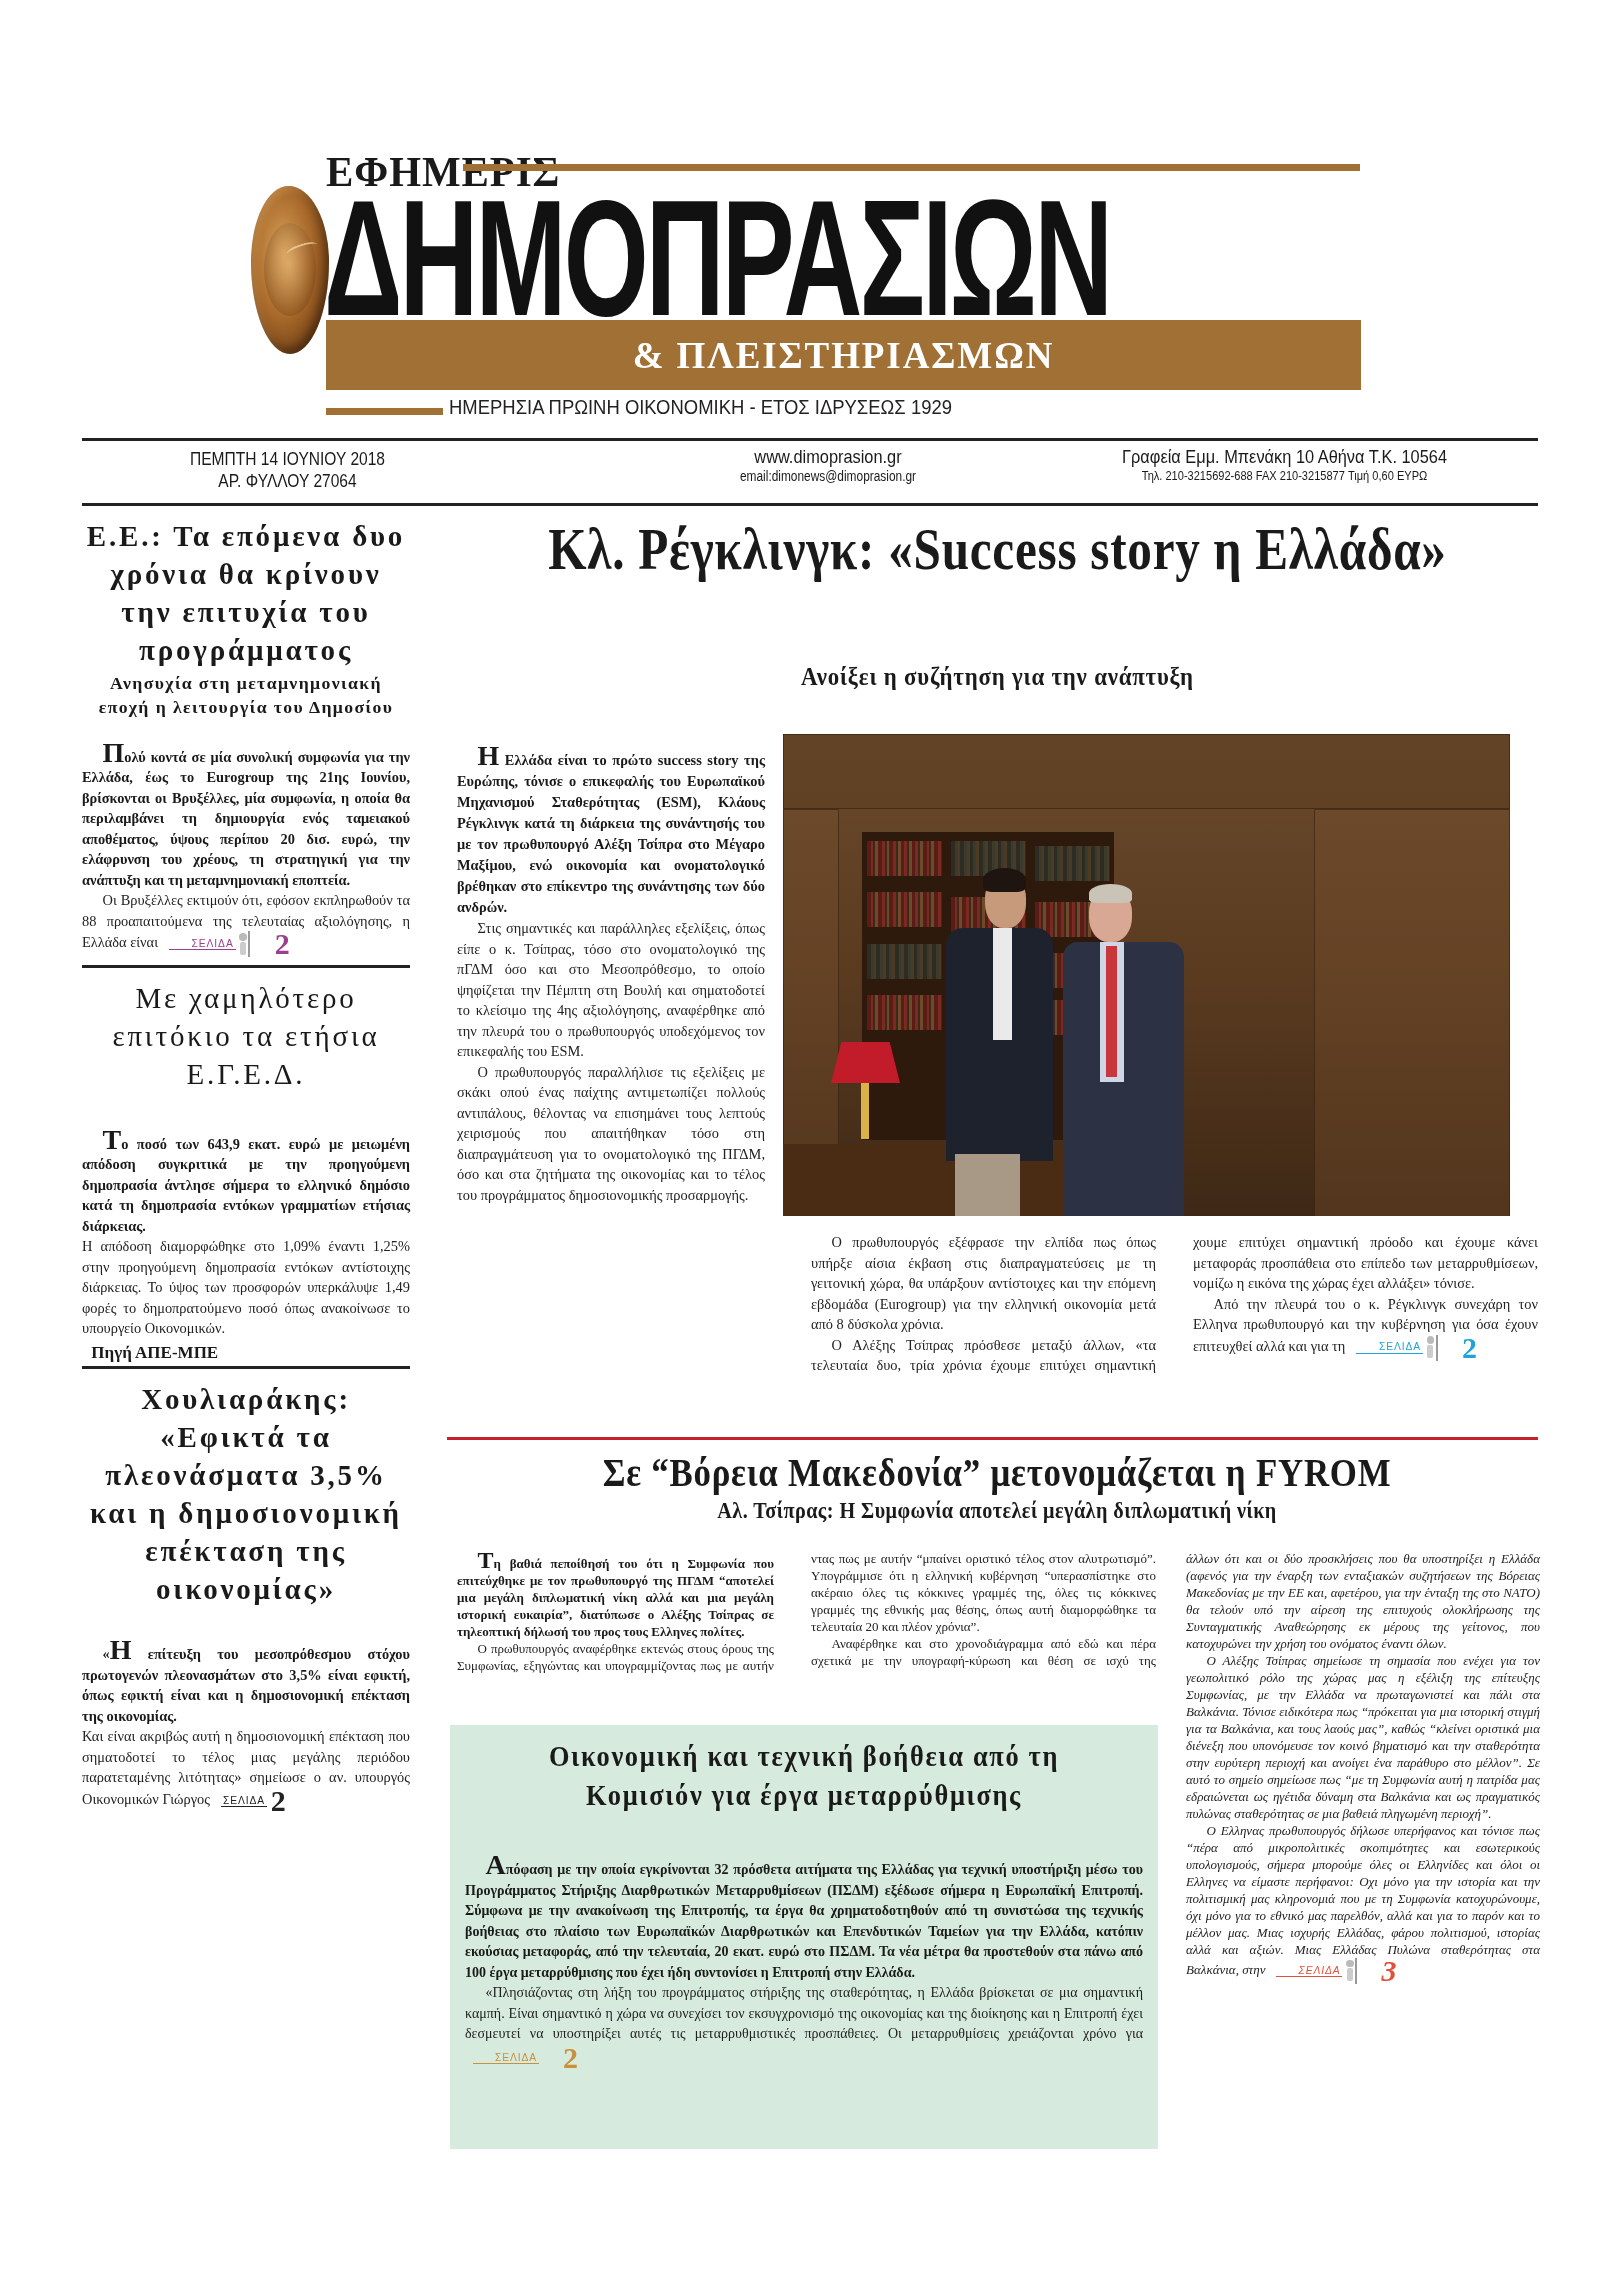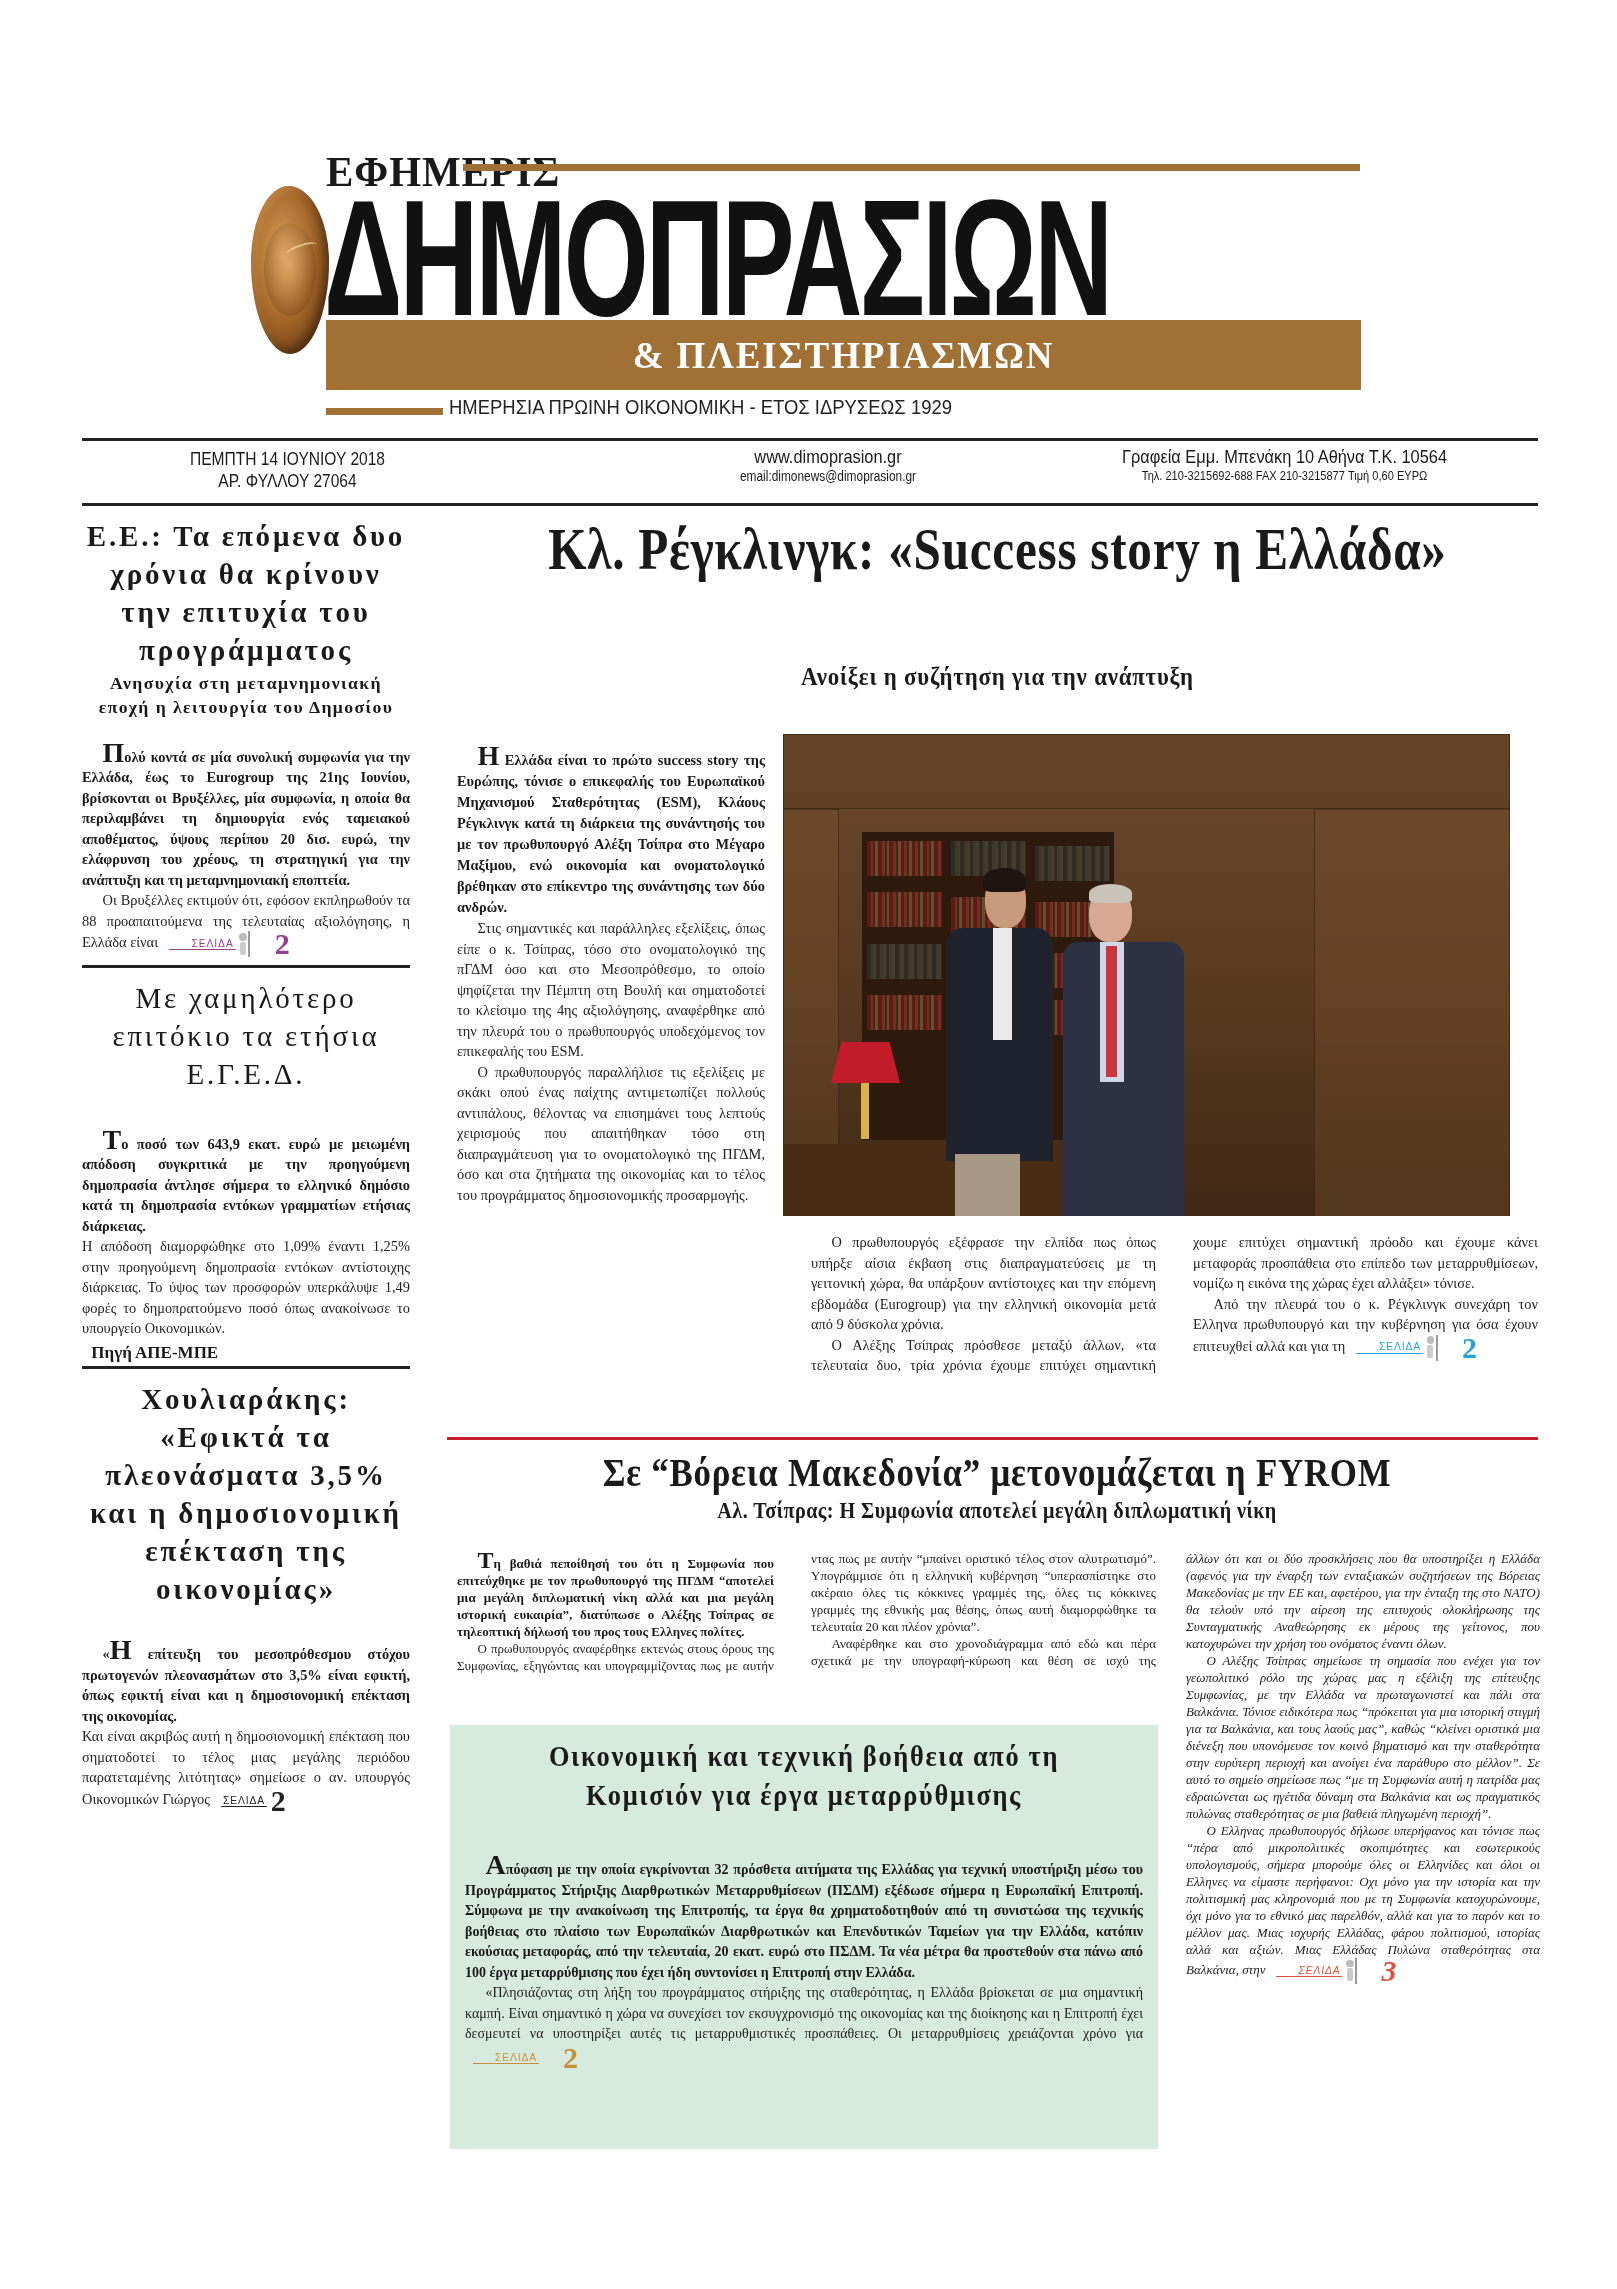--- a/index.html
+++ b/index.html
@@ -240,21 +240,21 @@
     <div class="body"></div>
       <div class="shirt"></div>
       <div class="tie"></div>
       <div class="head"></div>
       <div class="hair"></div>
   </div>
 </div>
 
 <div class="main-c2">
   <div class="txt">
-    <p>Ο πρωθυπουργός εξέφρασε την ελπίδα πως όπως υπήρξε αίσια έκβαση στις διαπραγματεύσεις με τη γειτονική χώρα, θα υπάρξουν αντίστοιχες και την επόμενη εβδομάδα (Eurogroup) για την ελληνική οικονομία μετά από 9 δύσκολα χρόνια.</p>
+    <p>Ο πρωθυπουργός εξέφρασε την ελπίδα πως όπως υπήρξε αίσια έκβαση στις διαπραγματεύσεις με τη γειτονική χώρα, θα υπάρξουν αντίστοιχες και την επόμενη εβδομάδα (Eurogroup) για την ελληνική οικονομία μετά από 8 δύσκολα χρόνια.</p>
     <p style="height:41px;overflow:hidden">Ο Αλέξης Τσίπρας πρόσθεσε μεταξύ άλλων, «τα τελευταία δυο, τρία χρόνια έχουμε επιτύχει σημαντική πρόοδο και έχουμε κάνει τεράστια προσπάθεια στο επίπεδο των μεταρρυθμίσεων, νομίζω η εικόνα της χώρας έχει αλλάξει» τόνισε.</p>
   </div>
 </div>
 <div class="main-c3">
   <div class="txt">
     <p style="text-indent:0">χουμε επιτύχει σημαντική πρόοδο και έχουμε κάνει μεταφοράς προσπάθεια στο επίπεδο των μεταρρυθμίσεων, νομίζω η εικόνα της χώρας έχει αλλάξει» τόνισε.</p>
     <p><span>Από την πλευρά του ο κ. Ρέγκλινγκ συνεχάρη τον Ελληνα πρωθυπουργό και την κυβέρνηση για όσα έχουν επιτευχθεί αλλά και για τη</span>
       <span class="pref" style="color:#1fa3d8">
         <span class="lbl">ΣΕΛΙΔΑ</span>
         <span class="fig"></span>

